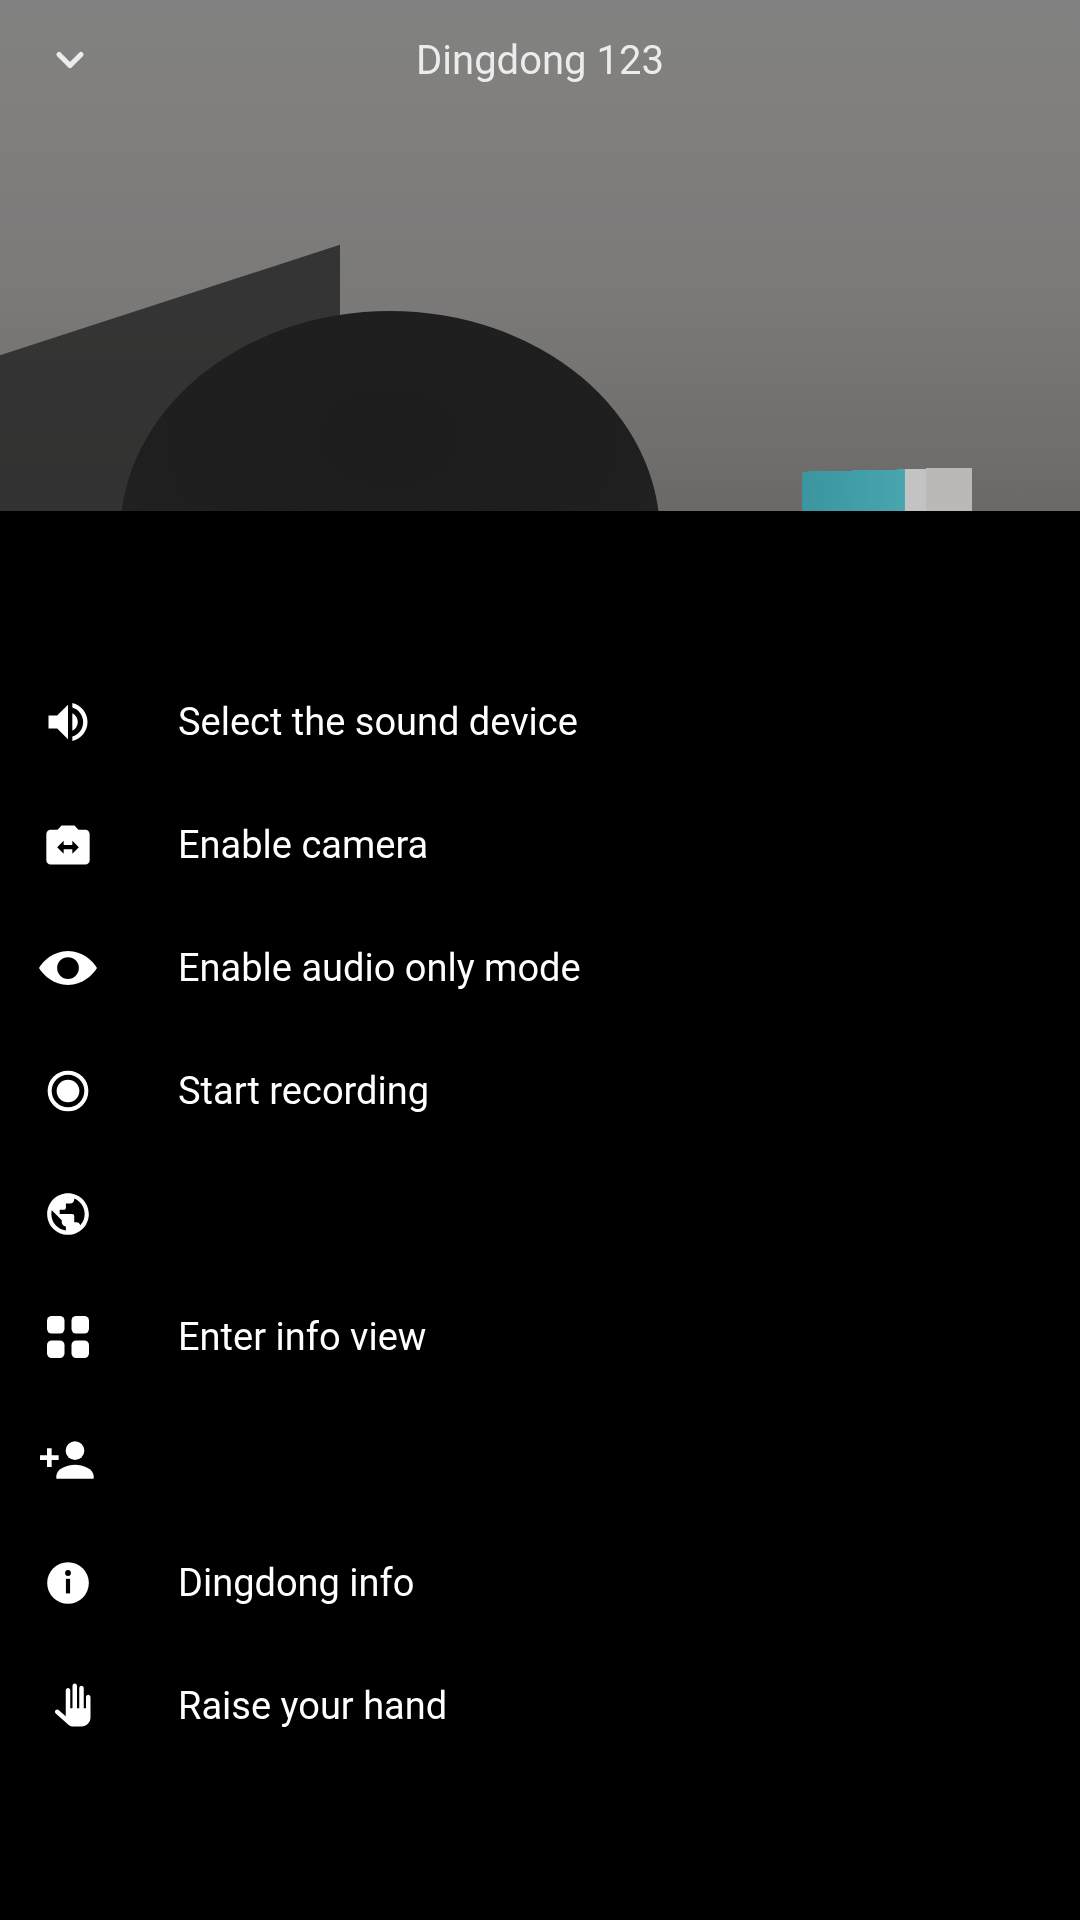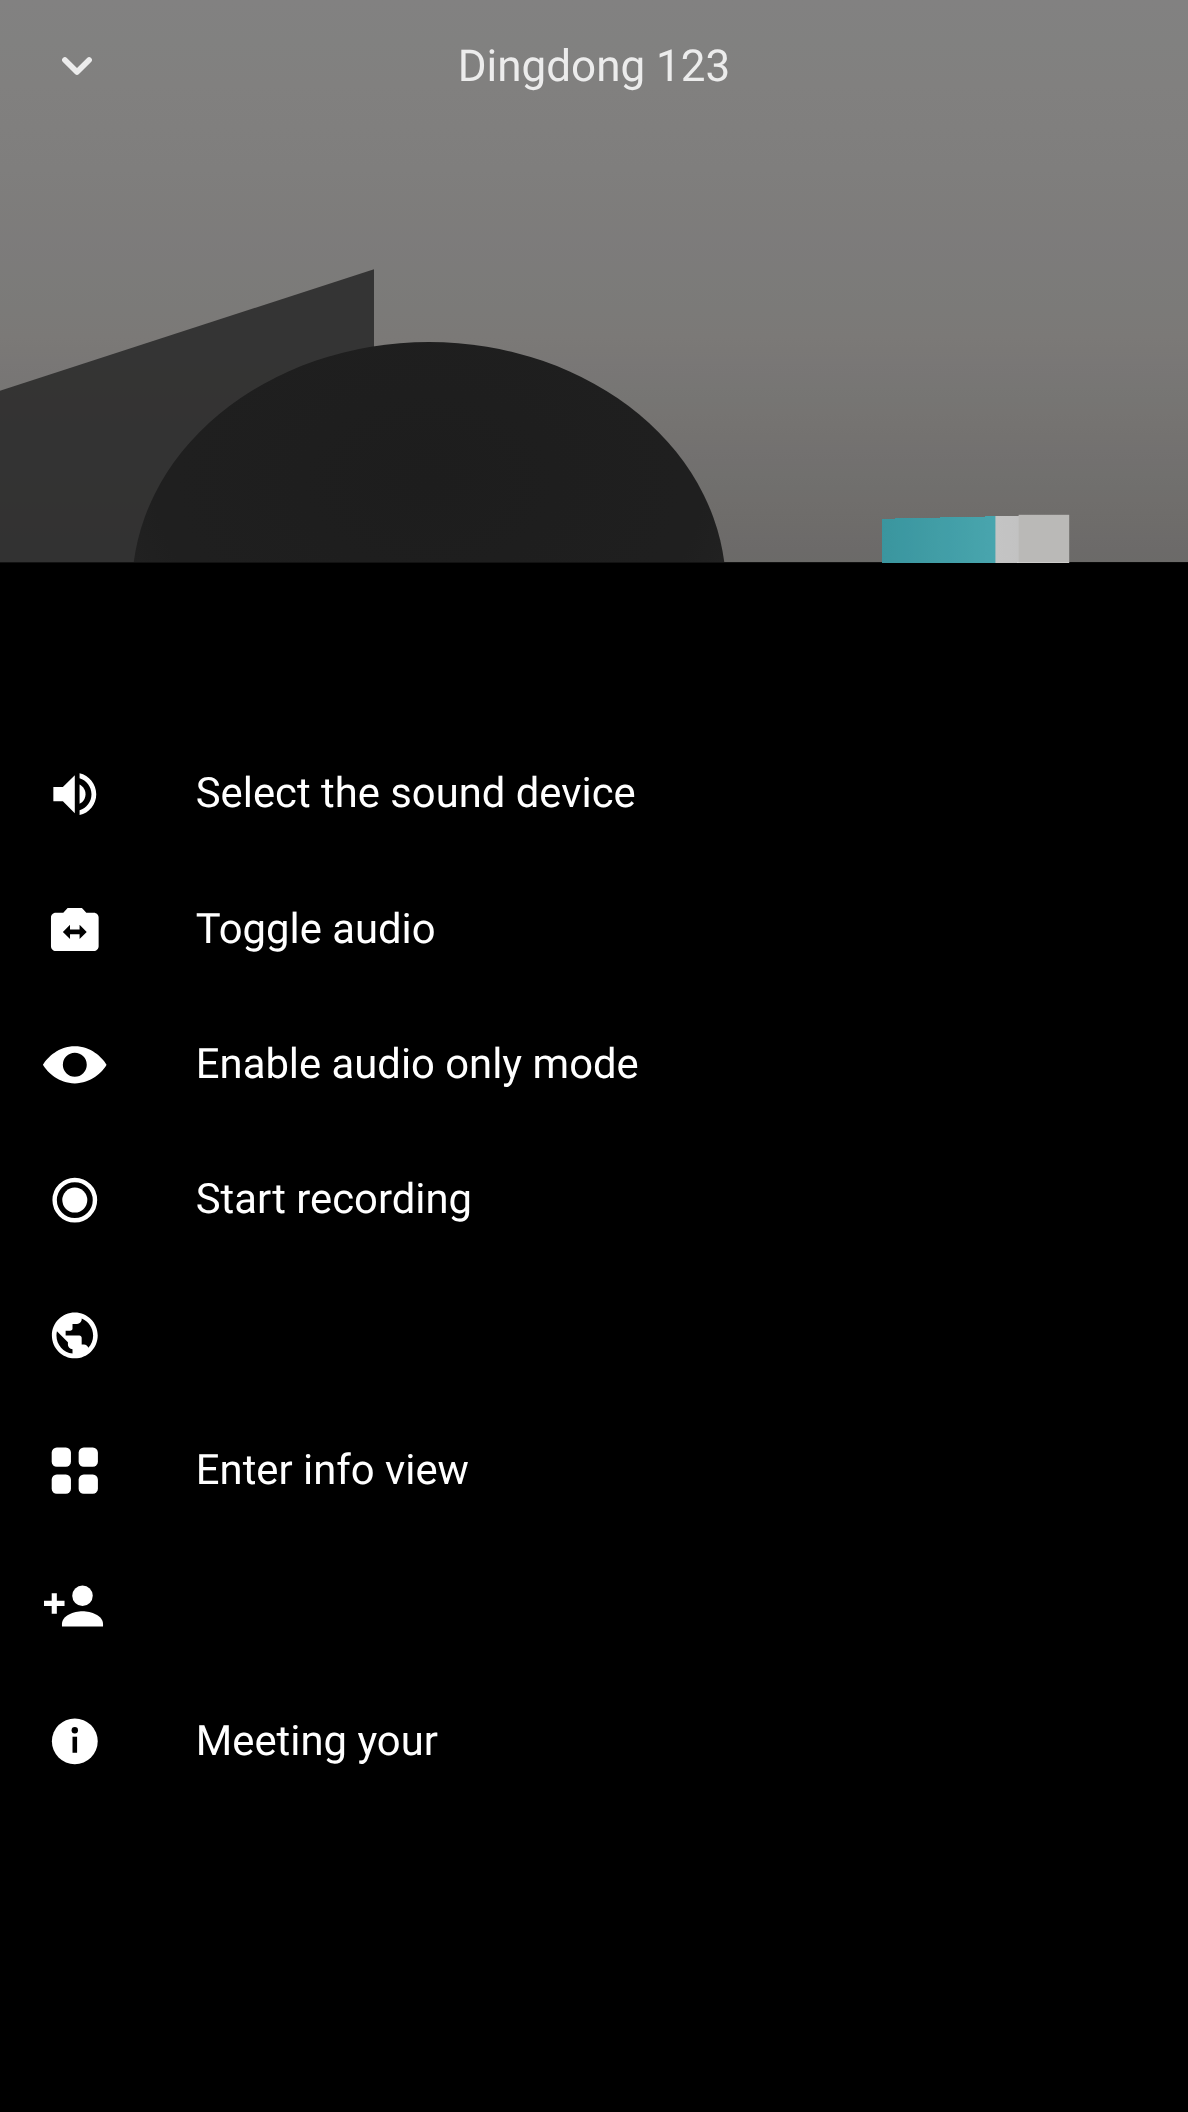--- a/index.html
+++ b/index.html
@@ -170,21 +170,21 @@
 
   <div class="menu-item">
     <div class="icon-slot">
       <svg width="52" height="52" viewBox="0 0 24 24" fill="currentColor">
         <path d="M20 5h-3.17L15 3H9L7.17 5H4c-1.1 0-2 .9-2 2v12c0 1.1.9 2 2 2h16c1.1 0 2-.9 2-2V7c0-1.1-.9-2-2-2z"></path>
         <g fill="#000">
           <path d="M7 13l3-3v2h4v-2l3 3-3 3v-2H10v2l-3-3z"></path>
         </g>
       </svg>
     </div>
-    <div class="label">Toggle audio</div>
+    <div class="label">Enable camera</div>
   </div>
 
   <div class="menu-item">
     <div class="icon-slot">
       <svg width="58" height="58" viewBox="0 0 24 24" fill="currentColor">
         <path d="M12 5C6 5 1.73 9.11 0 12c1.73 2.89 6 7 12 7s10.27-4.11 12-7c-1.73-2.89-6-7-12-7zm0 11.5A4.5 4.5 0 1 1 12 7.5a4.5 4.5 0 0 1 0 9z"></path>
         <circle cx="12" cy="12" r="2.2" fill="#000"></circle>
       </svg>
     </div>
     <div class="label">Enable audio only mode</div>
@@ -232,17 +232,25 @@
   </div>
 
   <div class="menu-item">
     <div class="icon-slot">
       <svg width="50" height="50" viewBox="0 0 24 24" fill="currentColor">
         <circle cx="12" cy="12" r="10"></circle>
         <rect x="11" y="10" width="2" height="7" fill="#000"></rect>
         <circle cx="12" cy="7.2" r="1.4" fill="#000"></circle>
       </svg>
     </div>
-    <div class="label">Meeting your</div>
-  </div>
-
+    <div class="label">Dingdong info</div>
+  </div>
+
+  <div class="menu-item">
+    <div class="icon-slot">
+      <svg width="54" height="54" viewBox="0 0 24 24" fill="currentColor">
+        <path d="M21 7c-.55 0-1 .45-1 1v5h-1V4c0-.55-.45-1-1-1s-1 .45-1 1v9h-1V3c0-.55-.45-1-1-1s-1 .45-1 1v10h-1V5c0-.55-.45-1-1-1s-1 .45-1 1v11.5l-3.2-2.67c-.4-.33-.98-.29-1.33.1-.36.4-.32 1.01.08 1.36l5.62 5.03c.57.51 1.3.79 2.07.79H18c2.21 0 4-1.79 4-4V8c0-.55-.45-1-1-1z"></path>
+      </svg>
+    </div>
+    <div class="label">Raise your hand</div>
+  </div>
 
 </div>
 
 </body></html>

